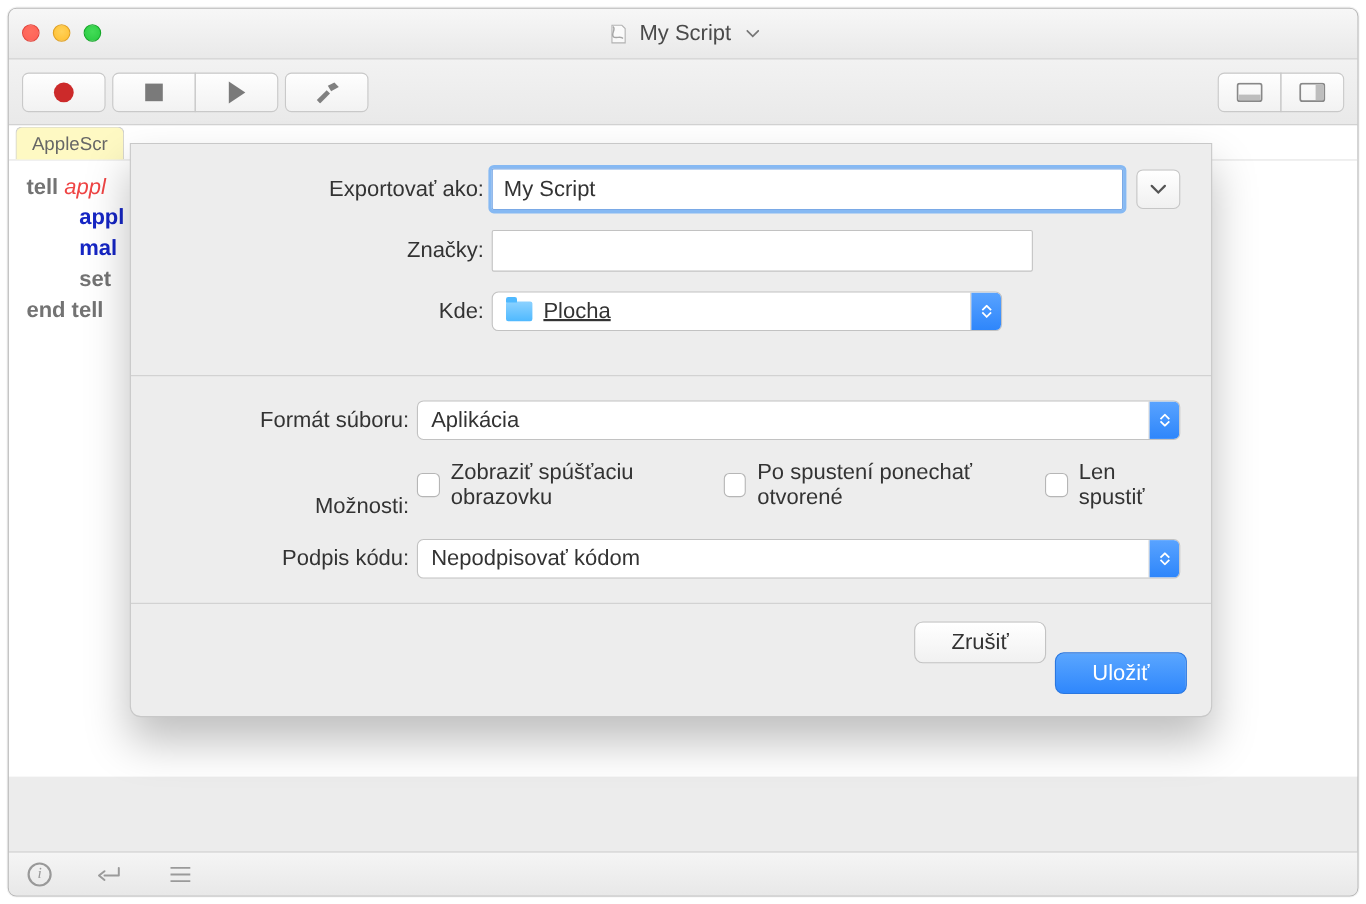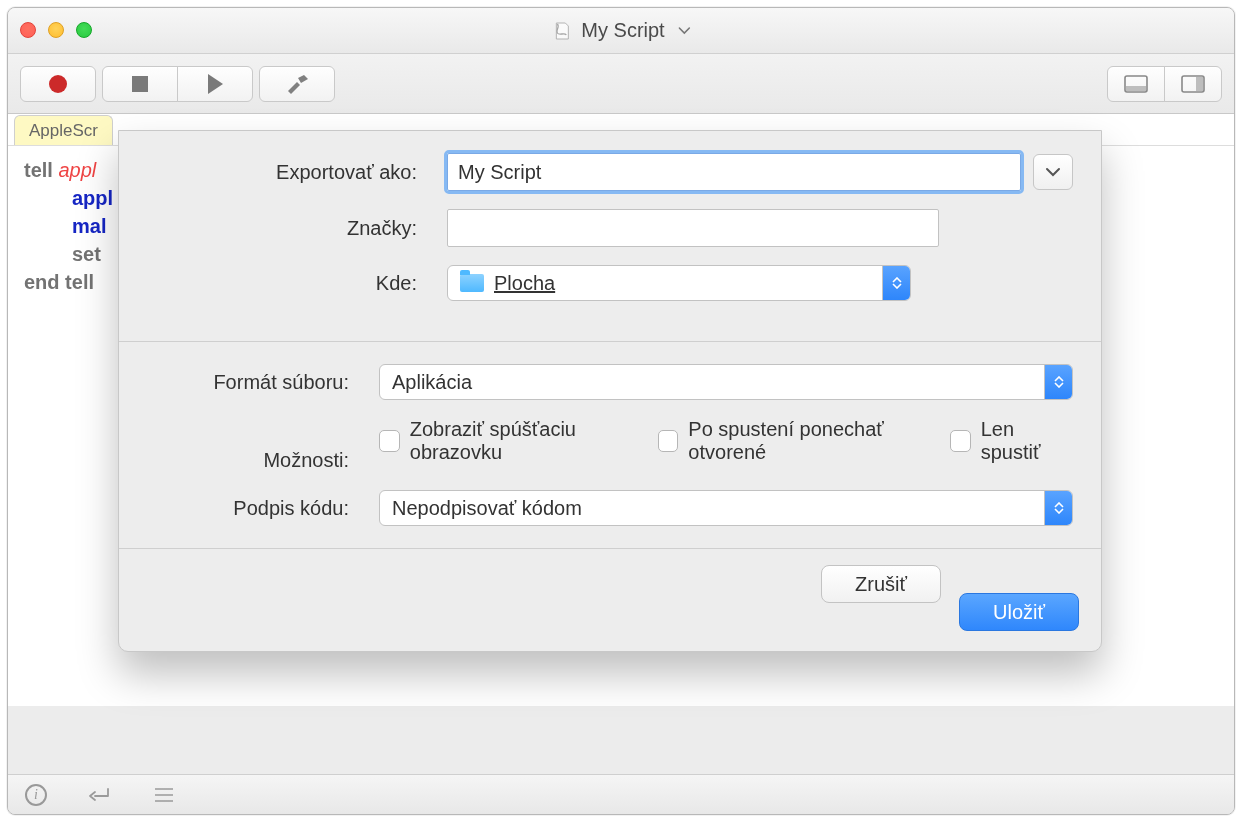--- a/index.html
+++ b/index.html
@@ -44,38 +44,38 @@
   .app { color: #ef4444; font-style: italic; margin-top: 24px; }
   .cmd { color: #1626c4; font-weight: 700; }
   .indent1 { padding-left: 48px; }
 
   
   .sheet { position: absolute; left: 110px; top: 122px; width: 984px; background: #ededed; border: 1px solid #c8c8c8; border-bottom-left-radius: 10px; border-bottom-right-radius: 10px; box-shadow: 0 22px 40px rgba(0,0,0,0.25); }
   .sheet-section { padding: 22px 28px; }
   .sheet-divider { height: 1px; background: #cfcfcf; }
 
   .row { display: flex; align-items: center; margin-bottom: 18px; }
-  .row .label { width: 300px; text-align: right; padding-right: 30px; font-size: 20px; color: #333; }
+  .row .label { width: 300px; text-align: right; padding-right: 7px; font-size: 20px; color: #333; }
   .row .control { flex: 1; display: flex; align-items: center; gap: 12px; }
 
   .textbox { height: 38px; flex: 1; background: #fff; border: 1px solid #c2c2c2; border-radius: 2px; padding: 0 10px; font-size: 20px; color: #333; }
   .textbox.focused { outline: 3px solid #86b9f3; outline-offset: 0; border-color: #7aa9e6; }
   .expand-btn { width: 40px; height: 36px; border: 1px solid #c6c6c6; border-radius: 6px; background: linear-gradient(#fff,#f0f0f0); display: flex; align-items: center; justify-content: center; }
 
   .popup { position: relative; flex: 1; height: 36px; background: #fff; border: 1px solid #c2c2c2; border-radius: 6px; display: flex; align-items: center; padding-left: 12px; font-size: 20px; color: #333; }
   .popup .stepper { position: absolute; right: 0; top: 0; bottom: 0; width: 28px; border-left: 1px solid #c2c2c2; background: linear-gradient(#59a3ff,#2e86fb); display: flex; flex-direction: column; align-items: center; justify-content: center; border-top-right-radius: 5px; border-bottom-right-radius: 5px; }
   .popup .stepper svg { display: block; }
   .popup.small { max-width: 464px; text-decoration: underline; }
   .folder-icon { width: 24px; height: 18px; background: linear-gradient(#8dd2ff,#4fb9ff); border-radius: 2px; margin-right: 10px; position: relative; }
   .folder-icon::before { content: ""; position: absolute; left: 0; top: -4px; width: 10px; height: 5px; background: #4fb9ff; border-top-left-radius: 2px; border-top-right-radius: 2px; }
 
   .checkbox-row { display: flex; align-items: center; gap: 10px; font-size: 20px; color: #333; margin-bottom: 8px; }
   .cbox { width: 22px; height: 22px; background: #fff; border: 1px solid #b6b6b6; border-radius: 5px; }
 
-  .footer { display: flex; justify-content: flex-end; gap: 18px; padding: 16px 22px 20px; }
+  .footer { display: flex; justify-content: flex-end; gap: 8px; padding: 16px 22px 20px; }
   .btn { height: 38px; min-width: 120px; border: 1px solid #c3c3c3; border-radius: 8px; background: linear-gradient(#fff,#f1f1f1); font-size: 20px; color: #333; padding: 0 22px; display: inline-flex; align-items: center; justify-content: center; }
   .btn.primary { background: linear-gradient(#5aa6ff,#2f87fc); border-color: #2a77e0; color: #fff; font-weight: 400; margin-top: 28px; }
 
   
   .statusbar { position: absolute; left: 0; right: 0; bottom: 0; height: 40px; background: linear-gradient(#f5f5f5,#e8e8e8); border-top: 1px solid #cfcfcf; display: flex; align-items: center; gap: 36px; padding: 0 14px; }
   .sb-btn { width: 28px; height: 28px; display: inline-flex; align-items: center; justify-content: center; color: #888; font-size: 20px; }
   .sb-circle { width: 22px; height: 22px; border: 2px solid #999; border-radius: 50%; display: inline-flex; align-items: center; justify-content: center; font-size: 14px; font-style: italic; color: #999; font-family: Georgia, serif; }
 
   svg { display: block; }
 </style>

